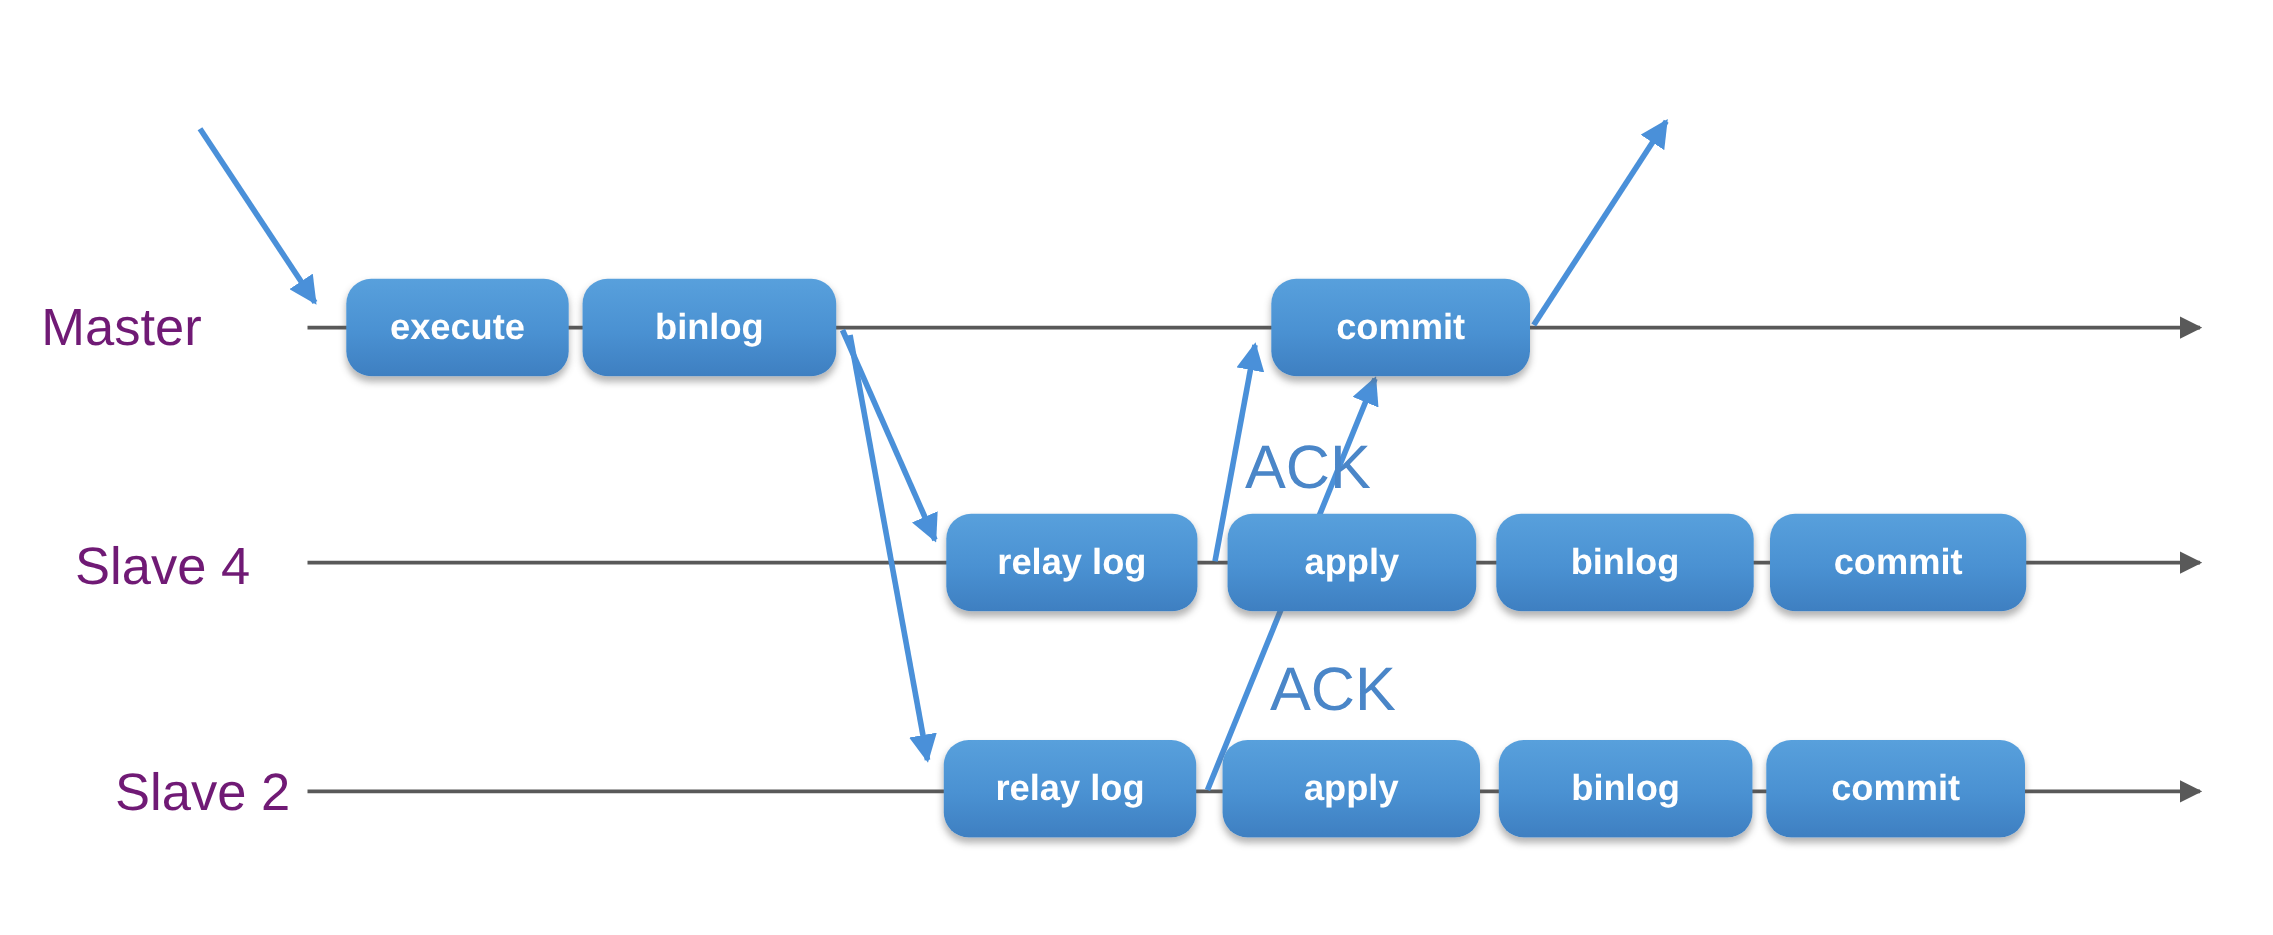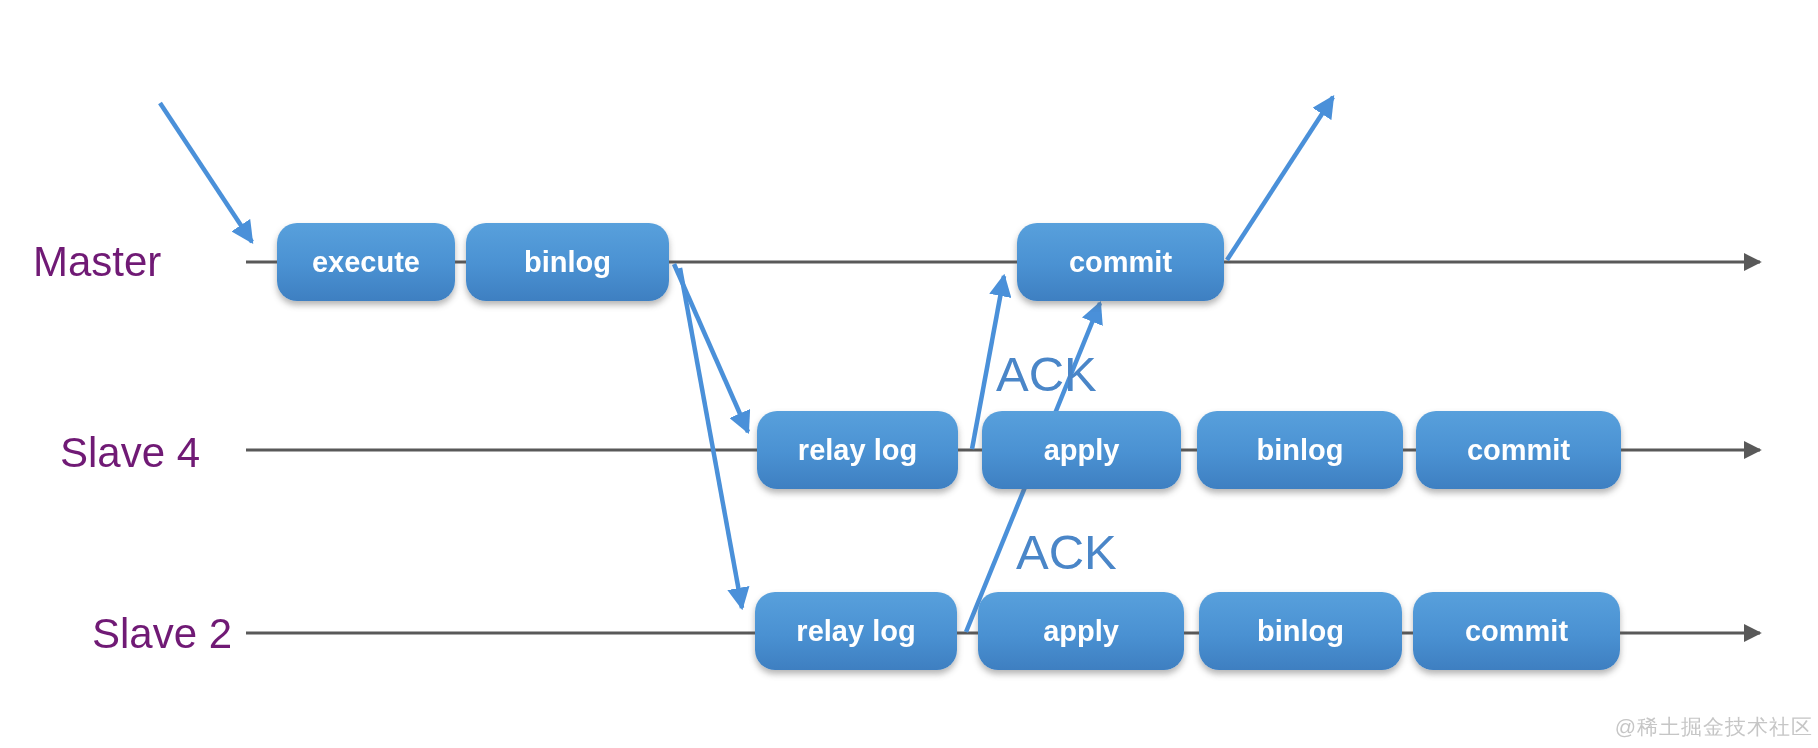--- a/index.html
+++ b/index.html
@@ -101,15 +101,14 @@
   <div class="node" style="left:1416px; top:411px; width:205px;">commit</div>
 
   <div class="node" style="left:755px; top:592px; width:202px;">relay log</div>
   <div class="node" style="left:978px; top:592px; width:206px;">apply</div>
   <div class="node" style="left:1199px; top:592px; width:203px;">binlog</div>
   <div class="node" style="left:1413px; top:592px; width:207px;">commit</div>
 
   <div class="ack" style="left:996px; top:354px;">ACK</div>
   <div class="ack" style="left:1016px; top:532px;">ACK</div>
 
-  <div class="watermark">@稀土掘金技术社区</div>
 
 </div>
 
 </body></html>

